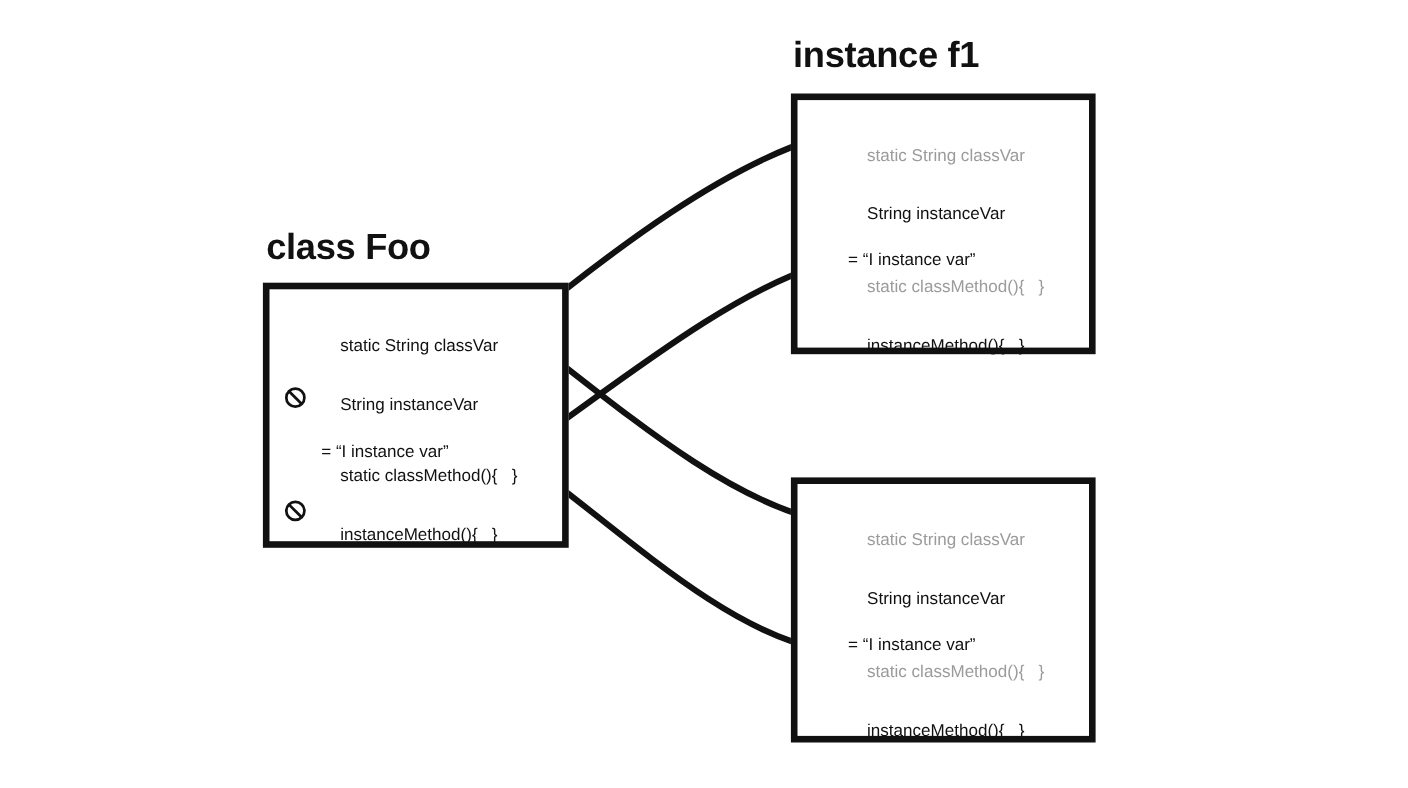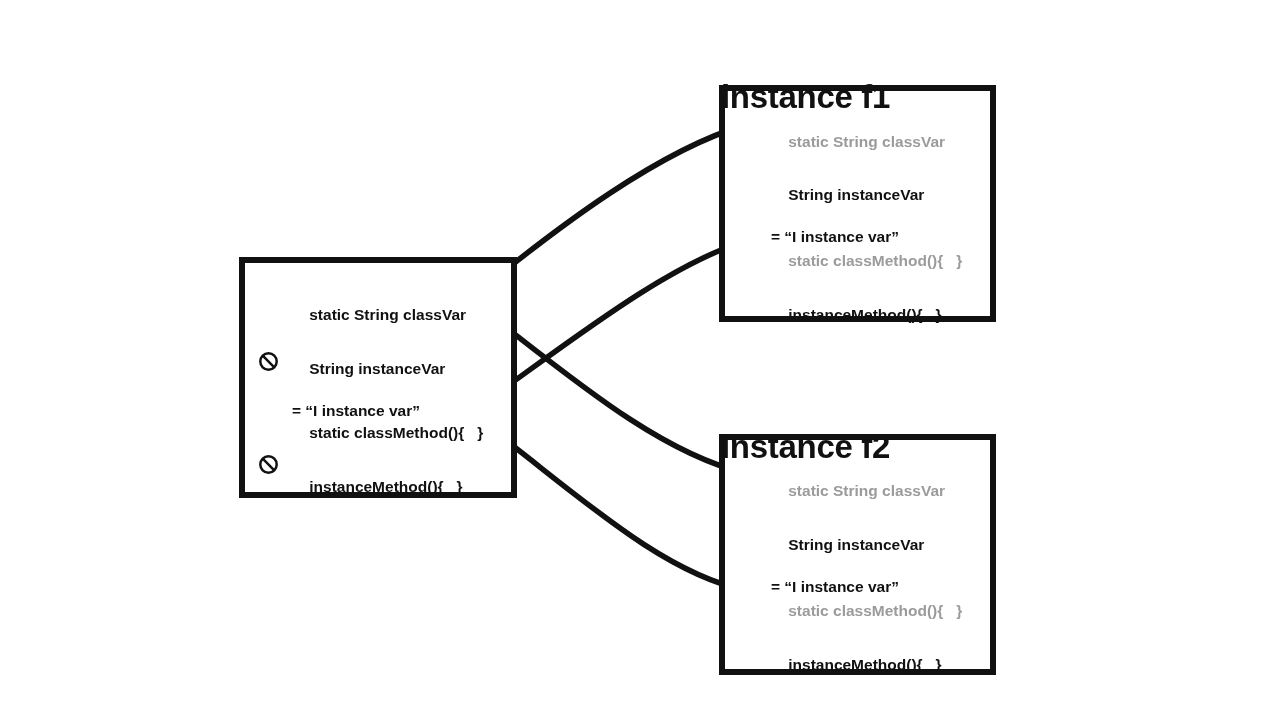--- a/index.html
+++ b/index.html
@@ -34,37 +34,36 @@
 
   
   .box-title {
     position: absolute;
     font-size: 33px;
     font-weight: bold;
     color: #111111;
     letter-spacing: -0.3px;
     white-space: nowrap;
     z-index: 3;
-    margin-top: 47px;
   }
 
   
   .entity-box {
     position: absolute;
     border: 6px solid #111111;
     background: #ffffff;
     box-sizing: border-box;
     z-index: 2;
   }
 
   
   .member {
     position: absolute;
     font-size: 15.5px;
-    font-weight: bold;
+    font-weight: normal;
     line-height: 21px;
     color: #111111;
     white-space: pre;
     z-index: 4;
   }
   .member.inactive {
     color: #9b9b9b;
   }
   .member .line2 {
     display: block;
@@ -99,20 +98,21 @@
     <path d="M 745,473 C 655,452 560,368 472,301" fill="none" stroke="#111111" stroke-width="5.5" stroke-linecap="butt" marker-end="url(#arrowhead)"></path>
 
     <path d="M 745,590 C 655,572 560,478 472,415" fill="none" stroke="#111111" stroke-width="5.5" stroke-linecap="butt" marker-end="url(#arrowhead)"></path>
 
     <circle cx="745" cy="125" r="9.5" fill="#111111"></circle>
     <circle cx="745" cy="241" r="9.5" fill="#111111"></circle>
     <circle cx="745" cy="473" r="9.5" fill="#111111"></circle>
     <circle cx="745" cy="590" r="9.5" fill="#111111"></circle>
   </svg>
 
+  <div class="box-title" style="left:242px; top:205px;">class Foo</div>
 
   <div class="entity-box" style="left:239px; top:257px; width:278px; height:241px;"></div>
 
   <div class="member" style="left:292px; top:283px; width:200px;">
     <span>static String classVar</span>
   </div>
 
   <svg class="no-icon" style="left:258px; top:351px;" viewBox="0 0 22 22">
     <circle cx="11" cy="11" r="8.6" fill="none" stroke="#111111" stroke-width="2.6"></circle>
     <line x1="5.2" y1="5.2" x2="16.8" y2="16.8" stroke="#111111" stroke-width="2.6"></line>
@@ -148,21 +148,20 @@
   </div>
 
   <div class="member inactive" style="left:771px; top:229px; width:210px;">
     <span>static classMethod(){   }</span>
   </div>
 
   <div class="member" style="left:771px; top:283px; width:210px;">
     <span>instanceMethod(){   }</span>
   </div>
 
-  <div class="box-title" style="left:721px; top:381px;">instance f2</div>
 
   <div class="entity-box" style="left:719px; top:434px; width:277px; height:241px;"></div>
 
   <div class="member inactive" style="left:771px; top:459px; width:210px;">
     <span>static String classVar</span>
   </div>
 
   <div class="member" style="left:771px; top:513px; width:210px;">
     <span>String instanceVar</span>
     <span class="line2">= “I instance var”</span>

